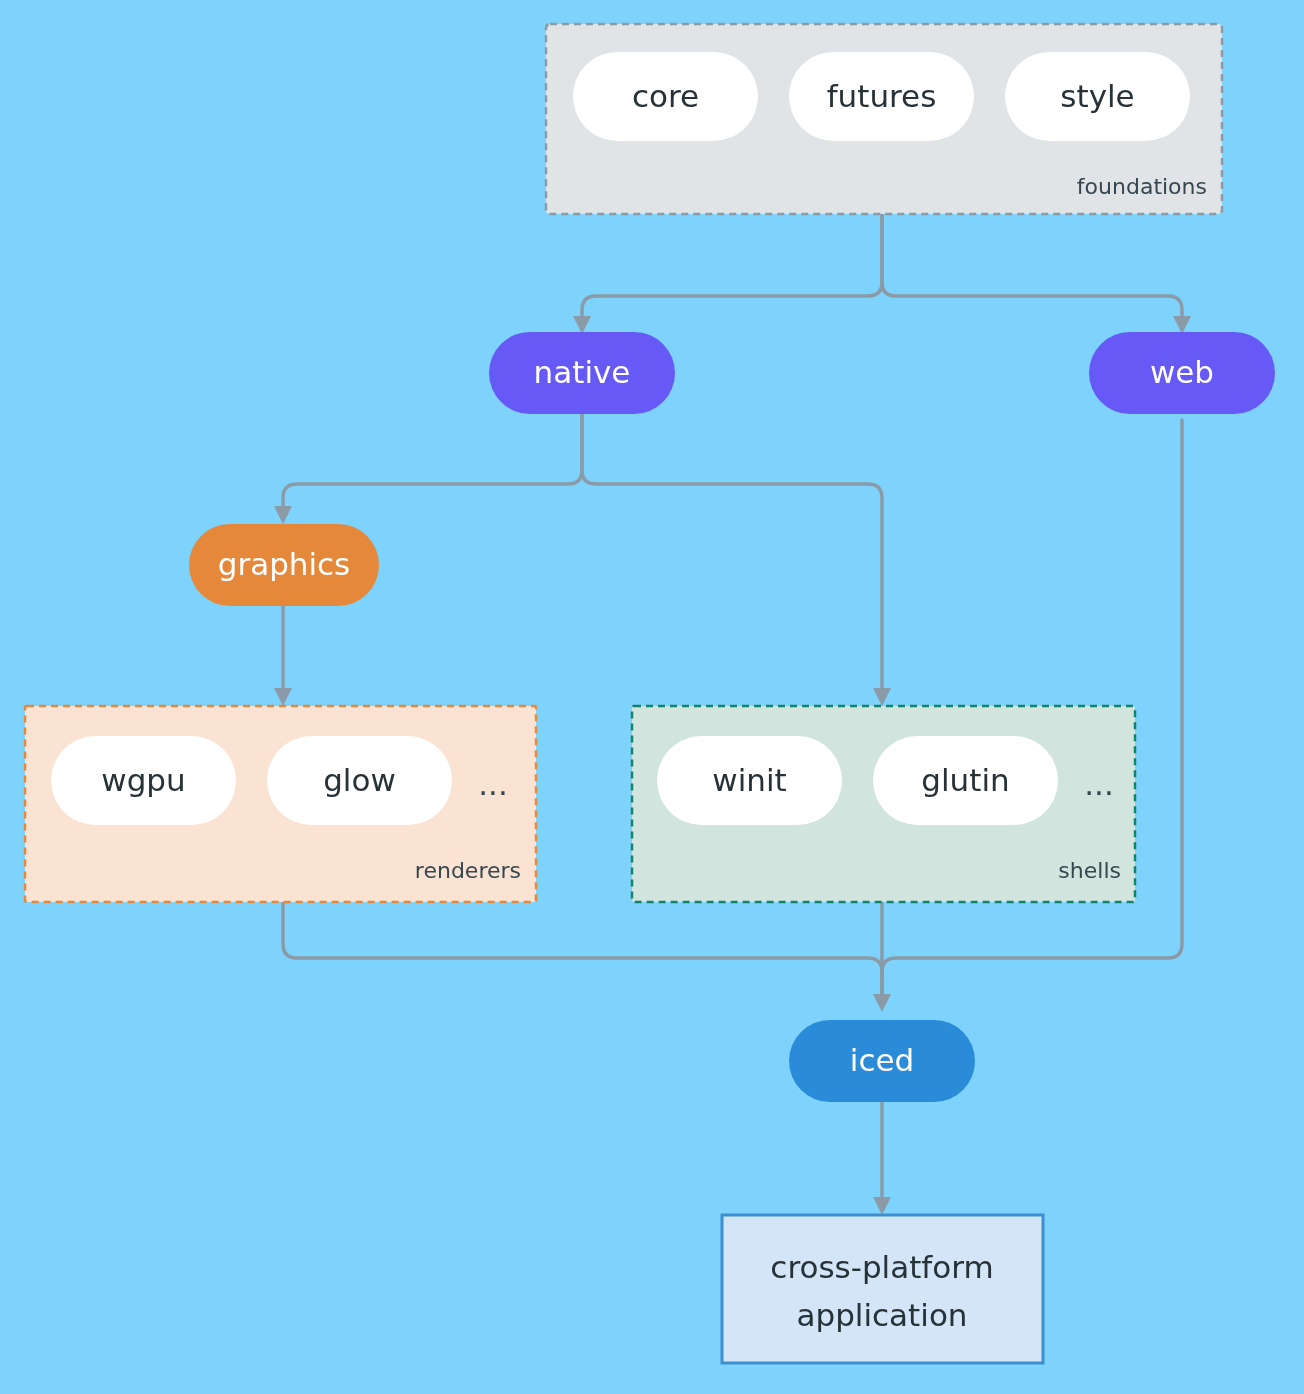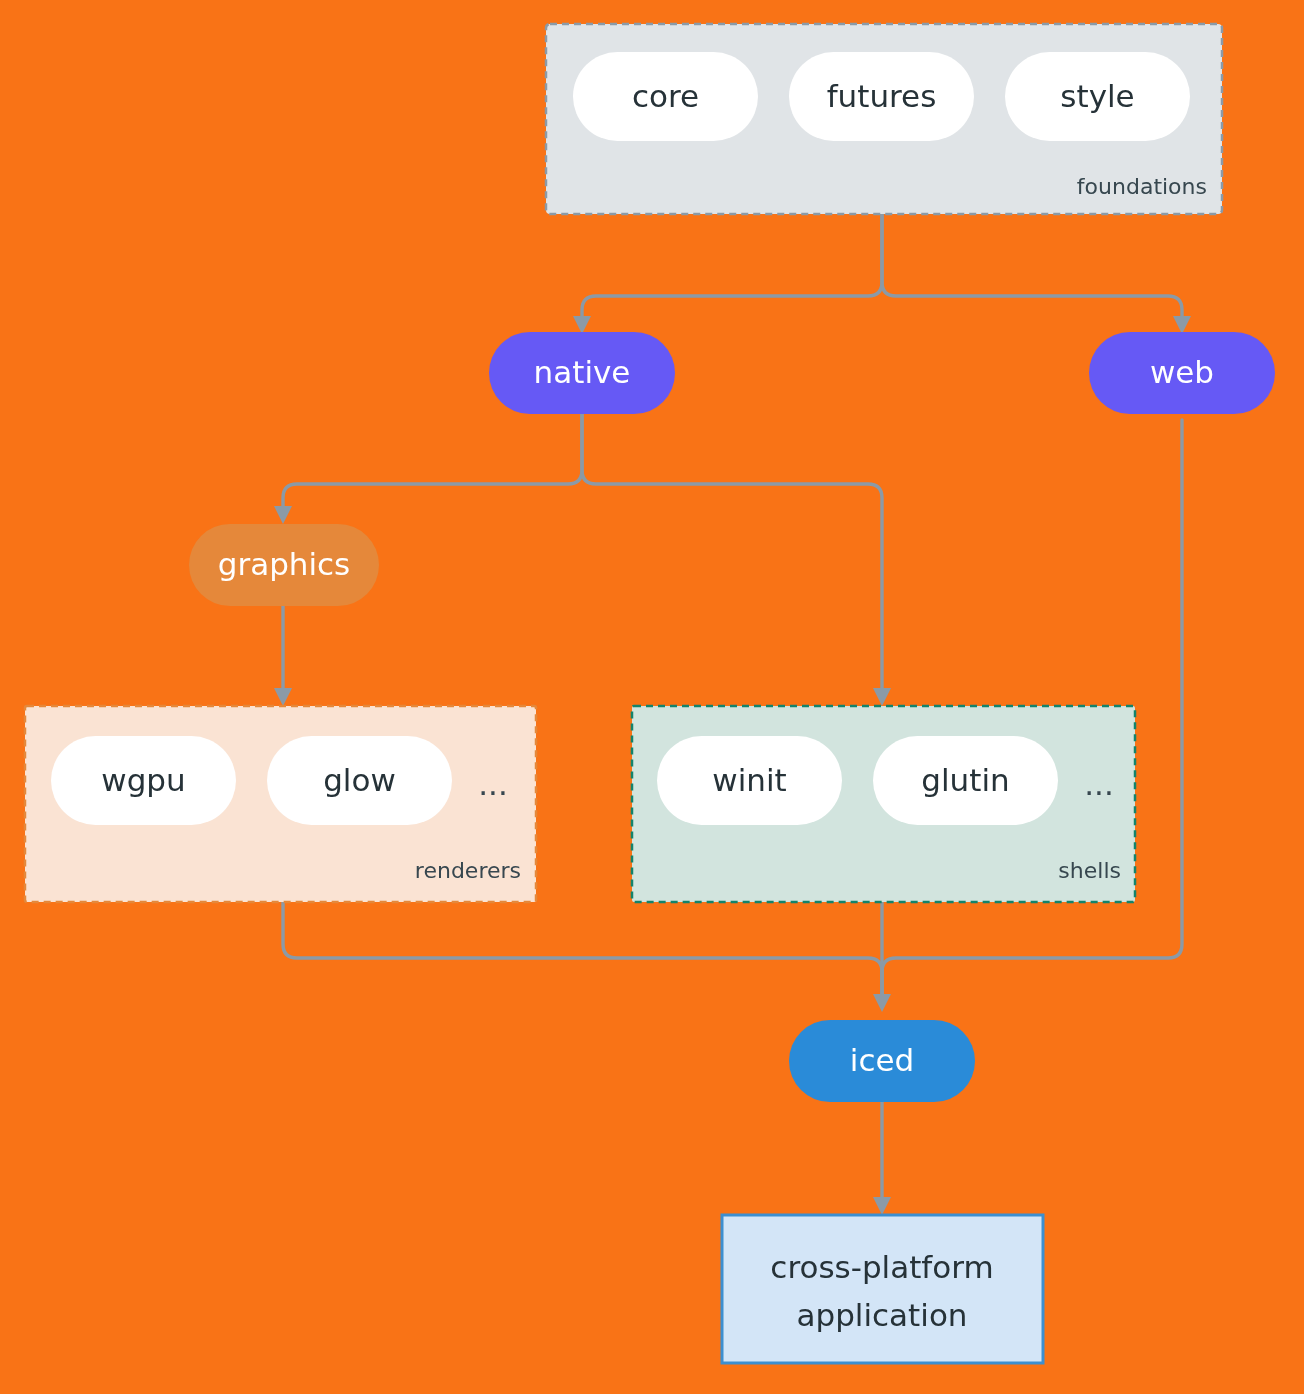--- a/index.html
+++ b/index.html
@@ -4,21 +4,21 @@
 <style>
   html, body {
     margin: 0;
     padding: 0;
     background: #000000;
   }
   #diagram-root {
     position: relative;
     width: 1304px;
     height: 1394px;
-    background: #f97316;
+    background: #7dd3fc;
     overflow: hidden;
     font-family: "DejaVu Sans", "Liberation Sans", sans-serif;
     text-decoration: underline;
   }
   svg.canvas {
     position: absolute;
     top: 0;
     left: 0;
     width: 1304px;
     height: 1394px;

